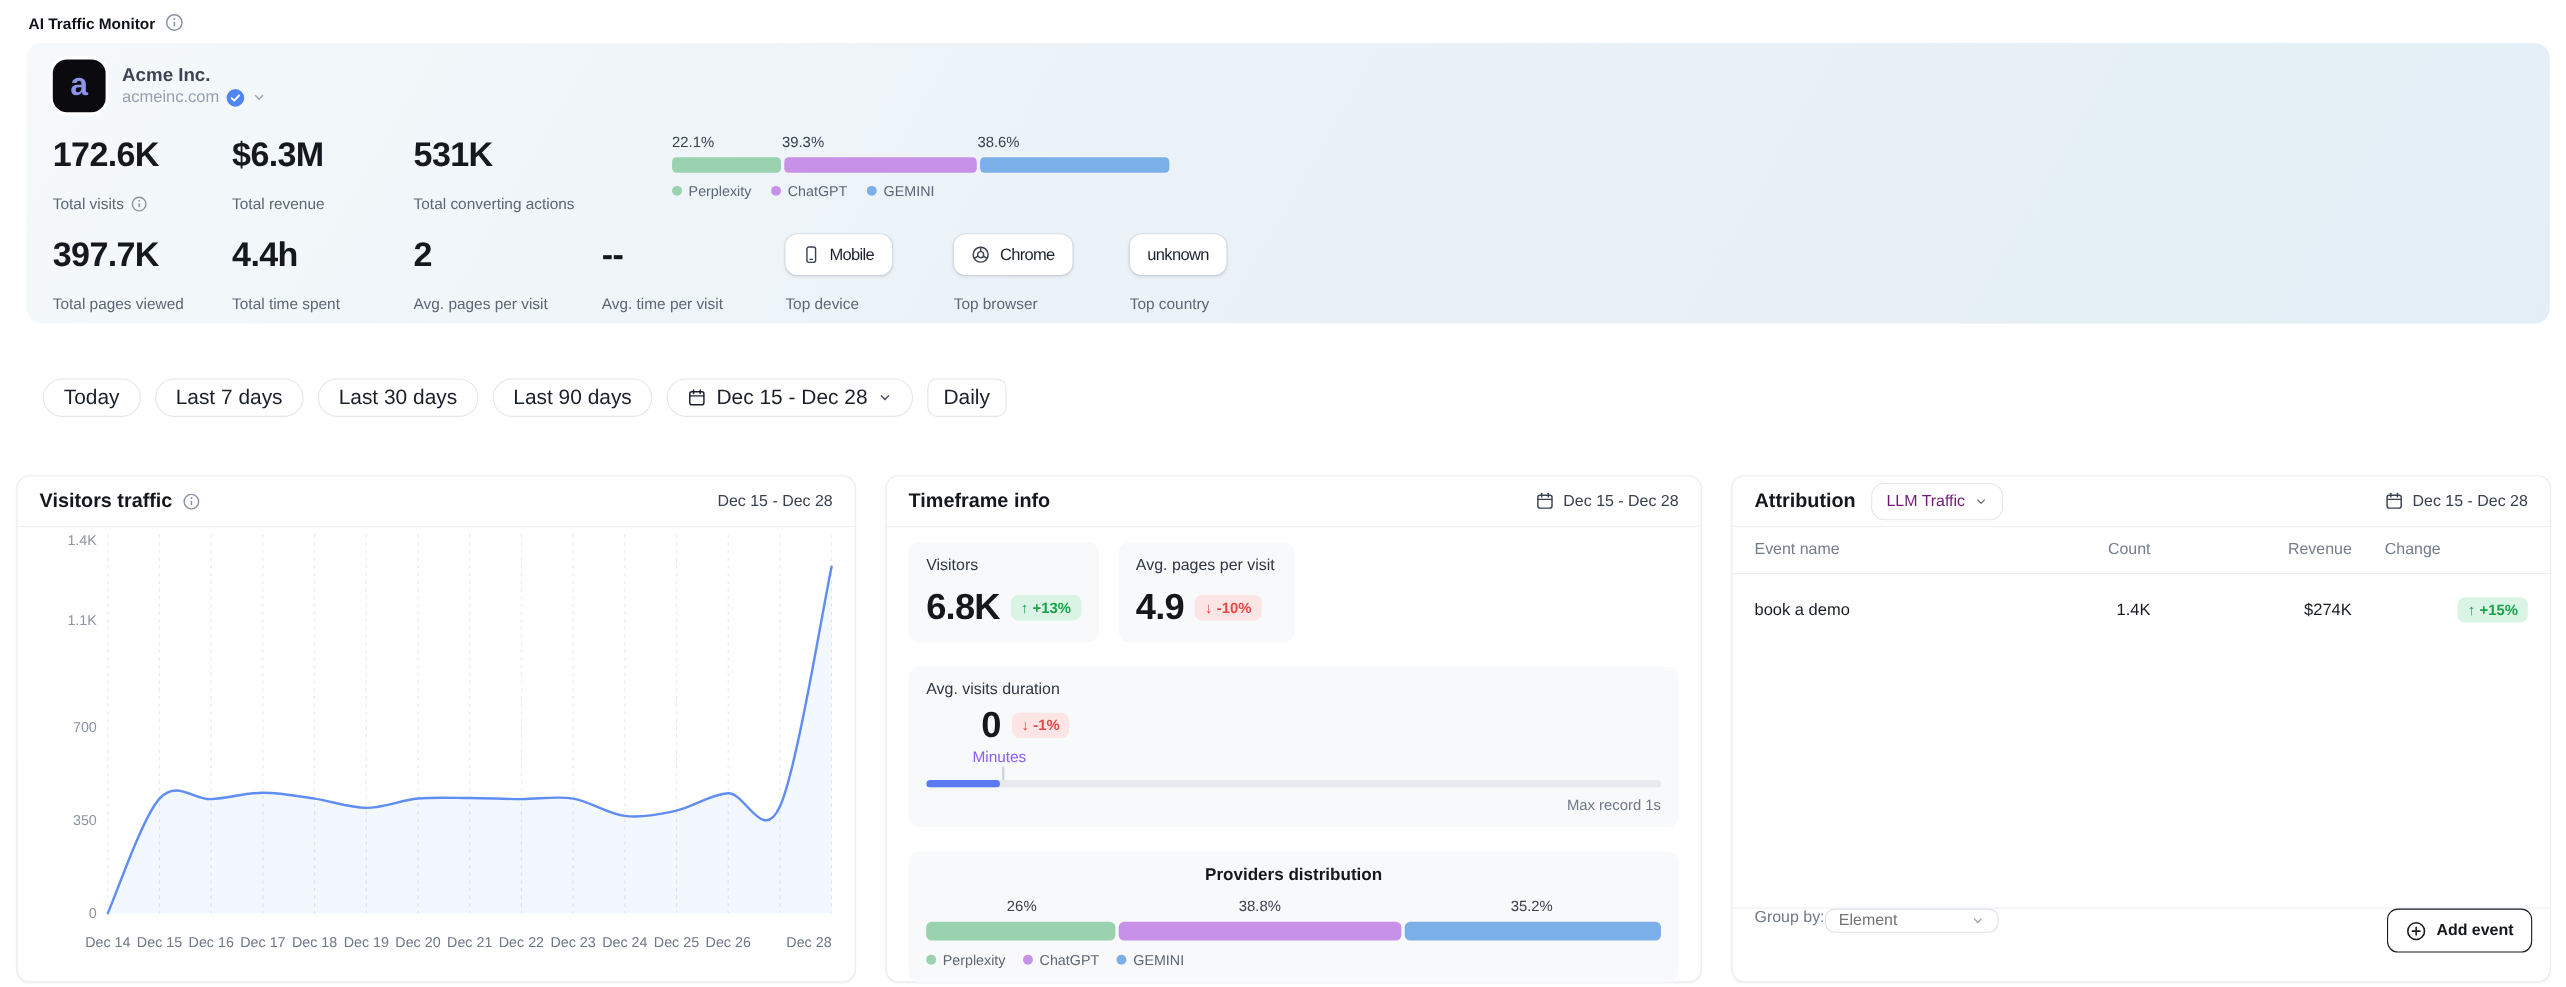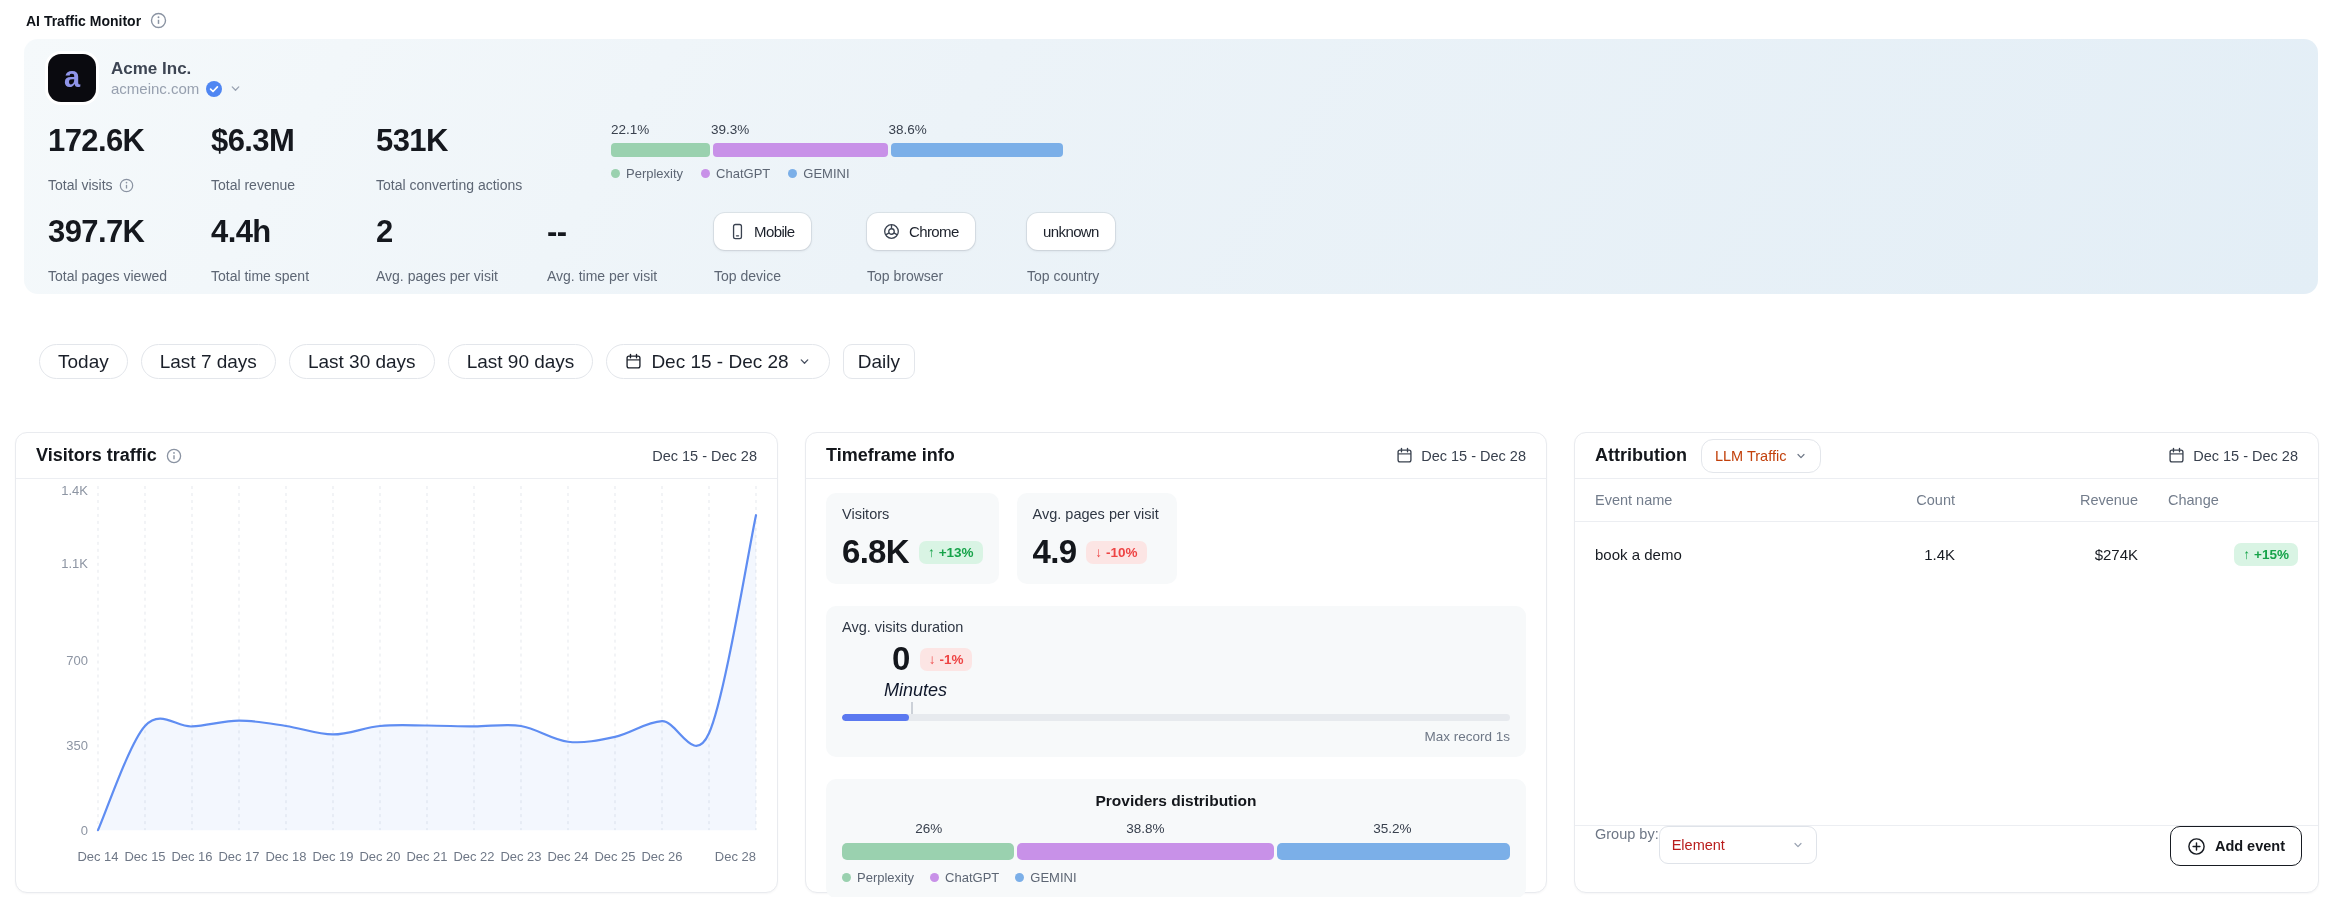--- a/index.html
+++ b/index.html
@@ -74,50 +74,50 @@
   .tiles-row{display:flex;gap:18px;}
   .tiles-row .tile{min-width:160px;}
   .tile-label{font-size:14.5px;color:#2f3744;line-height:17px;}
   .tile-value-row{margin-top:10px;display:flex;align-items:center;gap:10px;}
   .tile-value{font-size:33px;font-weight:700;letter-spacing:-0.7px;color:#14171c;line-height:38px;}
   .badge{display:inline-flex;align-items:center;gap:4px;border-radius:7px;padding:4px 9px;font-size:13.5px;font-weight:600;line-height:15px;}
   .badge.up{background:#d9f4e4;color:#17a34a;}
   .badge.down{background:#fce5e4;color:#ee4444;}
   .duration-tile{margin-top:22px;}
   .duration-value-row{margin-left:50px;margin-top:4px;display:flex;align-items:center;gap:10px;}
-  .duration-unit{margin:2px 0 0 42px;font-size:18px;color:#0f172a;font-style:italic;}
+  .duration-unit{margin:2px 0 0 42px;font-size:14px;color:#8b5cf6;}
   .progress-wrap{position:relative;margin-top:13px;}
   .progress-track{height:7px;border-radius:4px;background:#e7eaee;overflow:hidden;}
   .progress-fill{height:100%;border-radius:4px;}
   .progress-tick{position:absolute;left:calc(10% + 2px);top:-12px;width:2px;height:12px;background:#ccd1d8;}
   .max-record{text-align:right;margin-top:8px;font-size:13.5px;color:#6e7786;}
   .providers-tile{margin-top:22px;text-align:center;}
   .providers-title{font-size:15.5px;font-weight:700;color:#14171c;margin-bottom:11px;}
   .providers-tile .dist-bar{height:17px;}
   .providers-tile .dist-seg{border-radius:5px;}
   .providers-tile .dist-labels{font-size:13.5px;margin-bottom:6px;}
   .providers-tile .dist-legend{gap:16px;margin-top:10px;font-size:13px;}
 
   
   .select-pill{
     border:1px solid #e3e6eb;border-radius:12px;height:34px;padding:0 13px;background:#fff;
-    display:inline-flex;align-items:center;gap:9px;font-size:14.5px;color:#c2410c;margin-left:14px;
+    display:inline-flex;align-items:center;gap:9px;font-size:14.5px;color:#701a75;margin-left:14px;
   }
   .tbl-head,.tbl-row{display:grid;grid-template-columns:200px 160px 183px 1fr;padding:0 20px;align-items:center;}
   .tbl-head{height:42px;border-bottom:1px solid #eceef2;color:#737d8c;font-size:14.5px;flex:none;}
   .tbl-row{height:64px;font-size:15px;color:#171b22;flex:none;}
   .col-right{text-align:right;}
   .col-change-head{padding-left:30px;}
   .col-change-cell{display:flex;justify-content:flex-end;}
   .tbl-spacer{flex:1;}
   .attr-footer{border-top:1px solid #eceef2;height:66px;flex:none;display:flex;align-items:flex-start;gap:0;padding:0 16px 0 20px;}
   .group-by-label{font-size:14.5px;color:#6e7786;}
   .group-select{
-    border:1px solid #dfe3e9;border-radius:9px;height:38px;width:158px;padding:0 12px;background:#fff;
-    display:flex;align-items:center;justify-content:space-between;font-size:14.5px;color:#b91c1c;box-sizing:border-box;
+    border:1px solid #dfe3e9;border-radius:9px;height:22px;width:158px;padding:0 12px;background:#fff;
+    display:flex;align-items:center;justify-content:space-between;font-size:14.5px;color:#737373;box-sizing:border-box;
   }
   .add-event-btn{
     margin-left:auto;border:1.5px solid #171b22;border-radius:10px;height:40px;padding:0 16px;background:#fff;
     display:flex;align-items:center;gap:9px;font-size:14.5px;font-weight:600;color:#14171c;
   }
 </style>
 </head>
 <body>
 
 <div class="page-title-row">

